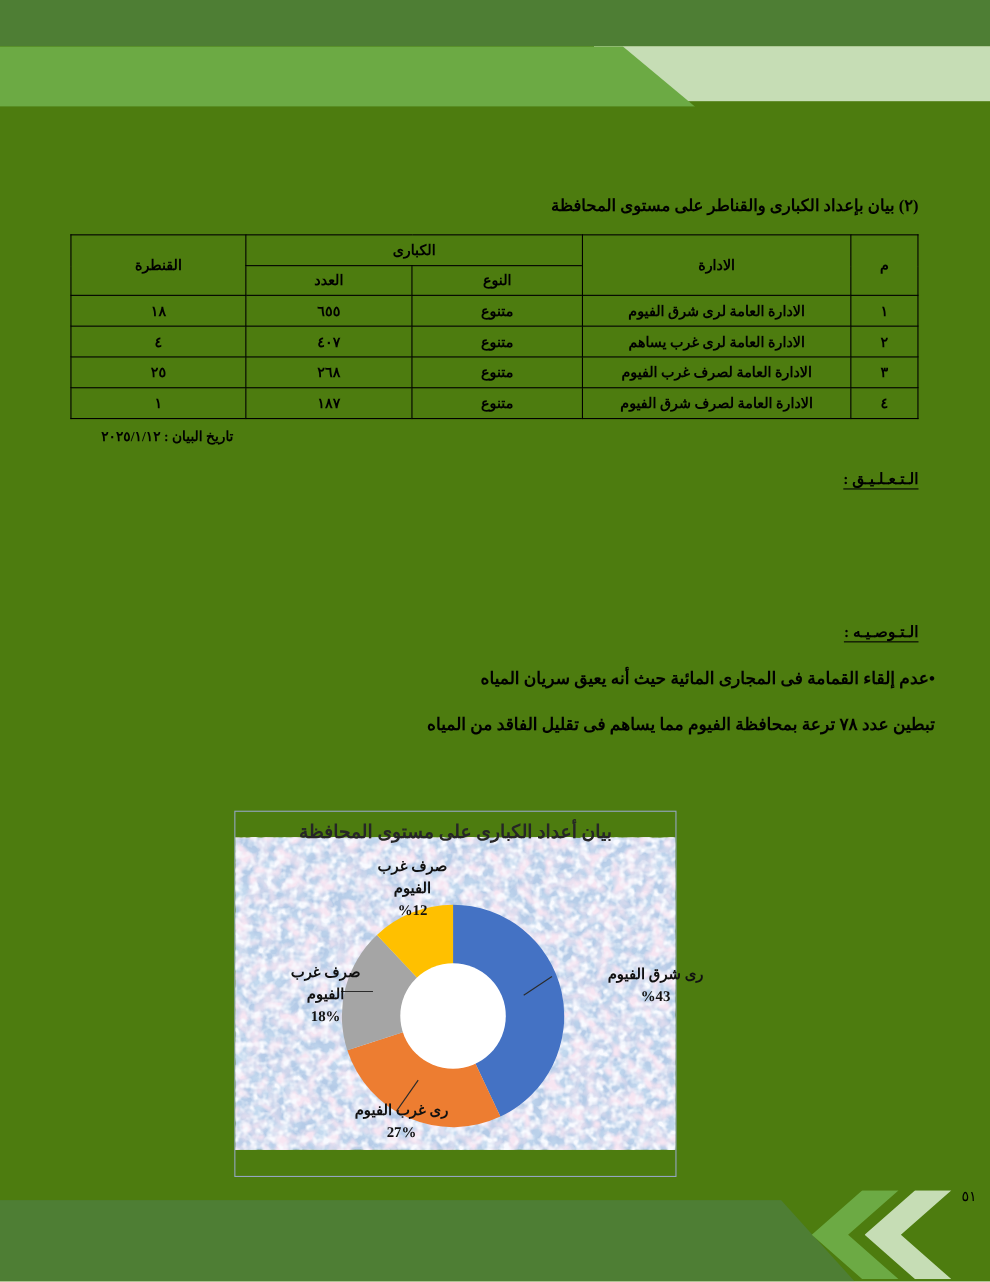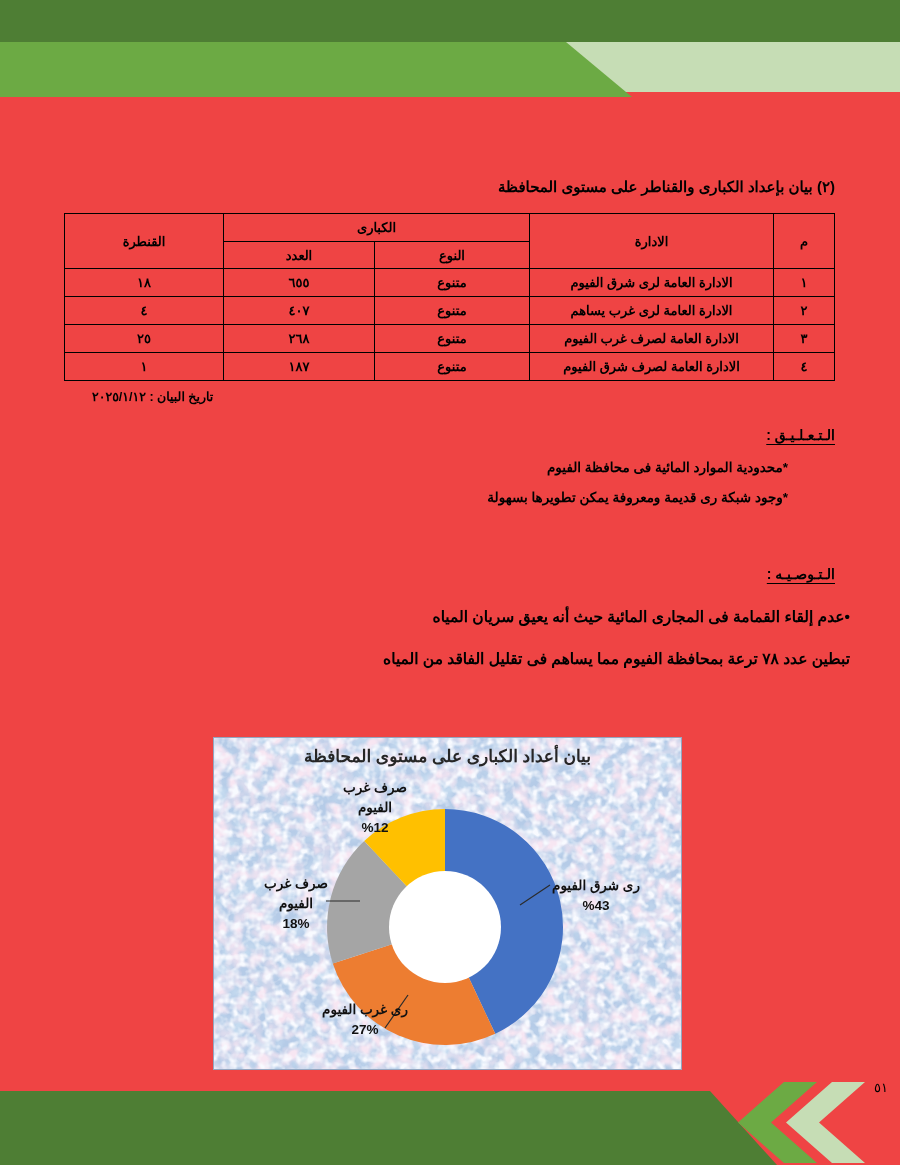--- a/index.html
+++ b/index.html
@@ -1,18 +1,18 @@
 <!DOCTYPE html>
 <html lang="ar" dir="rtl" style="--band_dark: #4e7e34; --band_mid: #6caa44; --band_light: #c6ddb5; --chart_bg: #b5cbe7;"><head>
 <meta charset="utf-8">
 <style>
   html,body{margin:0;padding:0;background:#ffffff;}
   .page{
-    position:relative;width:900px;height:1165px;background:#ef4444;
-    font-family:Liberation Sans, sans-serif;direction:rtl;overflow:hidden;color:#000;
+    position:relative;width:900px;height:1165px;background:#4d7c0f;
+    font-family:Liberation Serif, serif;direction:rtl;overflow:hidden;color:#000;
   }
   
   .band-dark{position:absolute;top:0;left:0;width:900px;height:42px;background:var(--band_dark);}
   .band-light{position:absolute;top:42px;left:540px;width:360px;height:50px;background:var(--band_light);}
   .band-mid{position:absolute;top:42px;left:0;width:900px;height:55px;background:var(--band_mid);
     clip-path:polygon(0 0,566px 0,632px 100%,0 100%);}
   
   .footer-dark{position:absolute;top:1091px;left:0;width:777px;height:74px;background:var(--band_dark);
     clip-path:polygon(0 0,710px 0,777px 100%,0 100%);}
   .chev{position:absolute;top:1082px;width:82px;height:81px;
@@ -32,21 +32,21 @@
   .rec-line{position:absolute;right:50px;font-size:15.5px;font-weight:bold;text-align:right;}
   
   .tbl-wrap{position:absolute;top:213px;right:65px;width:770px;}
   table{border-collapse:collapse;width:770px;table-layout:fixed;}
   th,td{border:1.5px solid #000;font-size:13px;font-weight:bold;text-align:center;
     vertical-align:middle;padding:0 4px;overflow:hidden;}
   thead tr:first-child th{height:27px;}
   thead tr:last-child th{height:26px;}
   tbody td{height:27px;}
   
-  .chart-box{position:absolute;top:737px;left:213px;width:469px;height:333px;
+  .chart-box{position:absolute;top:737px;left:213px;width:402px;height:333px;
     border:1px solid #94a6c0;box-sizing:border-box;}
   .chart-box svg{position:absolute;top:0;left:0;width:100%;height:100%;}
   .chart-title{position:absolute;top:8px;left:0;width:100%;text-align:center;
     font-size:17px;font-weight:bold;color:#262626;}
   .clabel{position:absolute;font-size:13.5px;font-weight:bold;line-height:20px;
     text-align:center;color:#111;}
   .clabel-top{top:40px;left:101px;width:120px;}
   .clabel-left{top:136px;left:22px;width:120px;}
   .clabel-right{top:138px;left:326px;width:112px;}
   .clabel-bottom{top:262px;left:84px;width:134px;}
@@ -115,24 +115,20 @@
       </tbody>
     </table>
   </div>
 
   <div class="src-line src-left">
     <span>تاريخ البيان :</span>
     <span dir="ltr">٢٠٢٥/١/١٢</span>
   </div>
 
   <div class="sec-heading" style="top:427px">الـتـعـلـيـق  :</div>
-  <div class="comment-items">
-    <div>*محدودية الموارد المائية فى محافظة الفيوم</div>
-    <div>*وجود شبكة رى قديمة ومعروفة يمكن تطويرها بسهولة</div>
-  </div>
 
   <div class="sec-heading" style="top:566px">الـتـوصـيـه  :</div>
   <div class="rec-line" style="top:608px">•عدم إلقاء القمامة فى المجارى المائية حيث أنه يعيق سريان المياه</div>
   <div class="rec-line" style="top:650px">تبطين عدد ٧٨ ترعة بمحافظة الفيوم مما يساهم فى تقليل الفاقد من المياه</div>
 
   <div class="chart-box">
     <svg viewBox="0 0 467 331">
       <defs>
         <filter id="f-blue" x="0%" y="0%" width="100%" height="100%">
           <feTurbulence type="fractalNoise" baseFrequency="0.05" numOctaves="3" seed="11"></feTurbulence>

